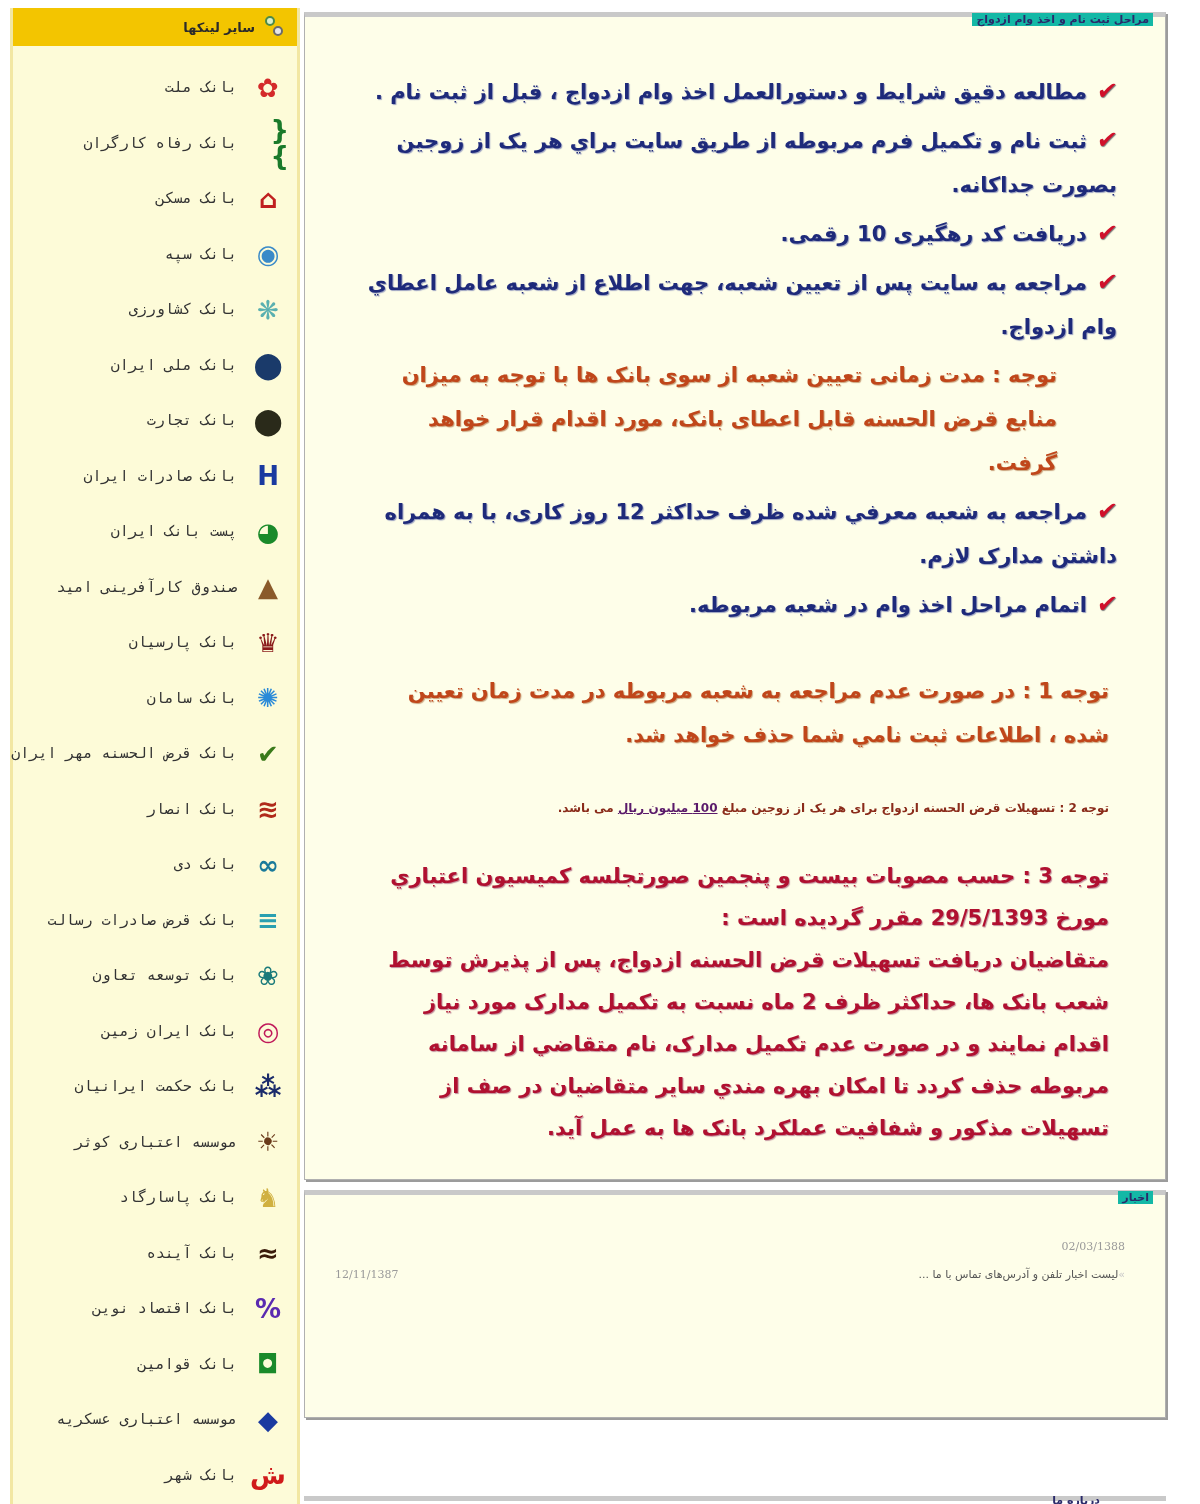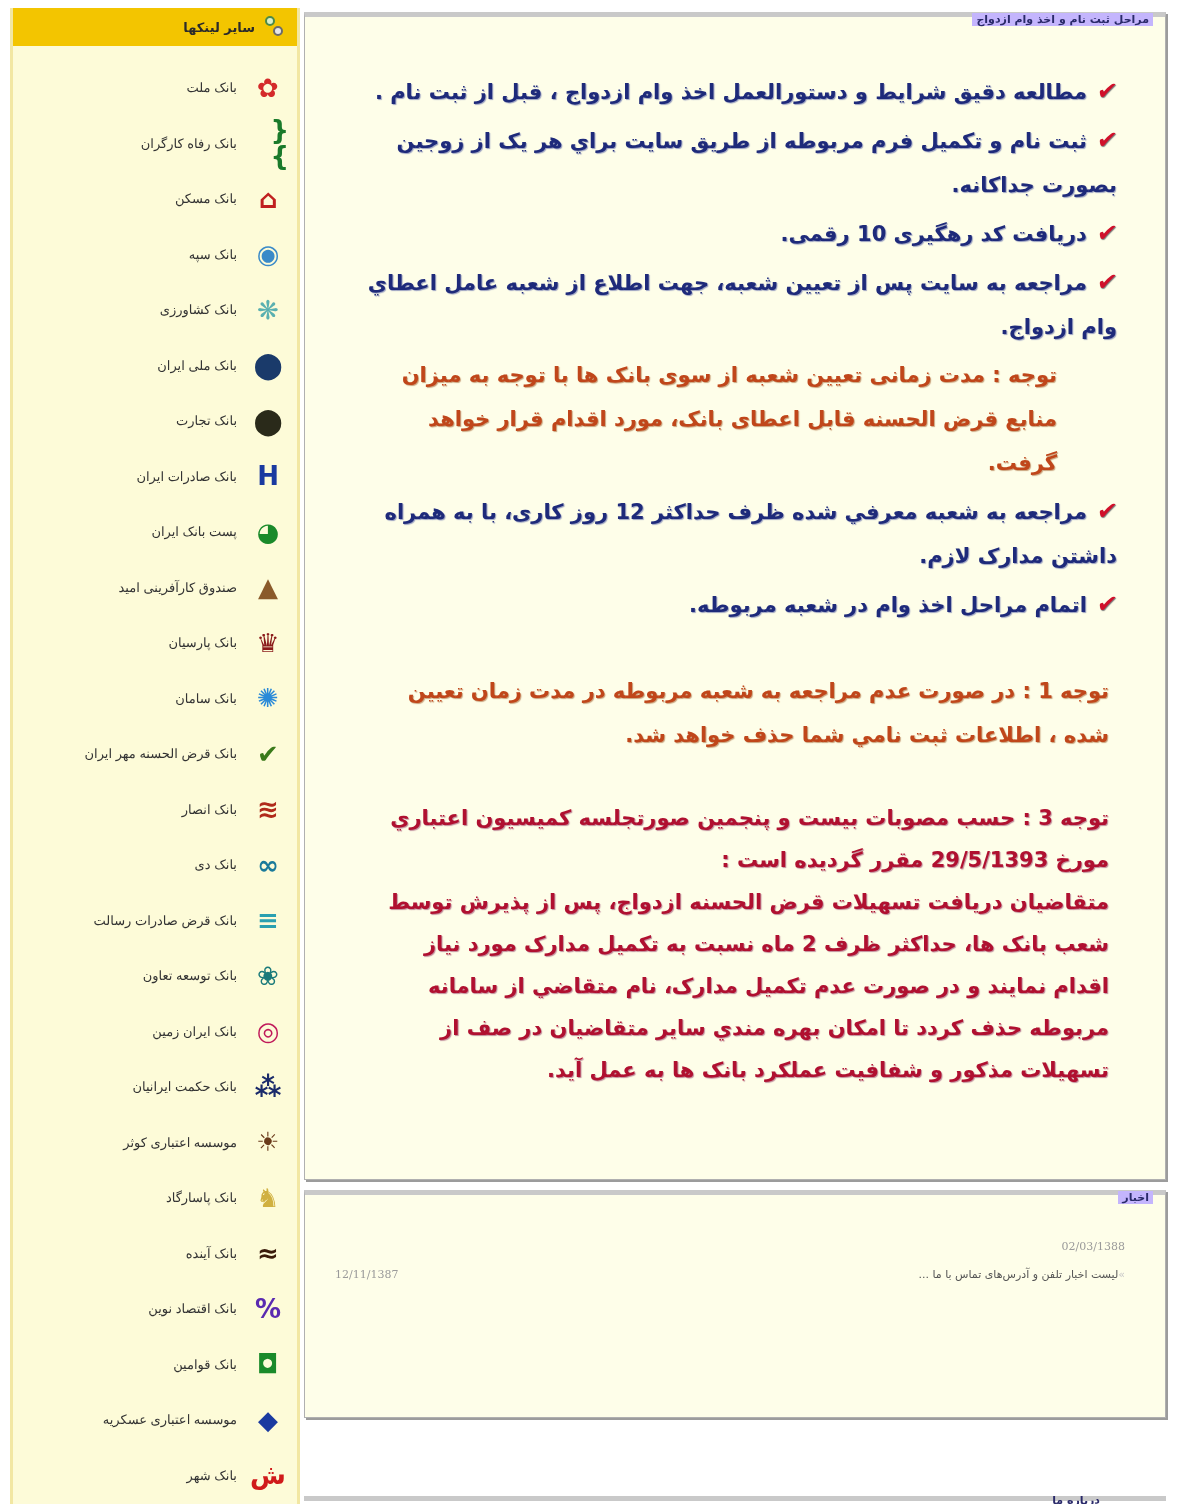--- a/index.html
+++ b/index.html
@@ -23,31 +23,31 @@
 
   .bank-list { list-style: none; padding-top: 14px; }
   .bank-item {
     height: 55.5px; display: flex; align-items: center; justify-content: flex-start;
     padding-right: 8px; gap: 10px; direction: rtl; cursor: pointer;
   }
   .bank-logo {
     width: 42px; height: 42px; flex: 0 0 42px; display: flex; align-items: center; justify-content: center;
     font-size: 26px; font-weight: bold; line-height: 1;
   }
-  .bank-name { font-size: 13px; color: #333; white-space: nowrap; font-family: Liberation Sans, sans-serif; }
+  .bank-name { font-size: 15px; color: #333; white-space: nowrap; font-family: Liberation Mono, monospace; }
 
   
   .box {
     position: absolute; right: 34px; background: #fefee9;
     border: 1px solid #b0b0b0; border-top: 5px solid #c9c9c9;
     box-shadow: 2px 2px 0 #9c9c9c;
   }
   .box-legend {
     position: absolute; top: -4px; right: 12px; font-size: 11px; color: #2a2a6a;
-    background: #c4b5fd; padding: 0 4px; font-weight: bold;
+    background: #14b8a6; padding: 0 4px; font-weight: bold;
   }
   .steps-box { left: 304px; top: 12px; height: 1168px; }
   .news-box { left: 304px; top: 1190px; height: 228px; }
 
   .steps { list-style: none; padding: 52px 48px 0 48px; }
   .step {
     font-size: 21px; font-weight: bold; color: #1e2a7a; line-height: 44px;
     text-shadow: 1px 1px 1px #9aa0c0; margin-bottom: 4px;
   }
   .check { color: #d0102a; font-size: 24px; margin-left: 10px; display: inline-block; transform: skewX(-8deg); text-shadow: 1px 1px 1px #777; }
@@ -199,20 +199,23 @@
   <ul class="steps">
     <li class="step"><span class="check">✔</span><span>مطالعه دقیق شرایط و دستورالعمل اخذ وام ازدواج ، قبل از ثبت نام .</span></li>
     <li class="step"><span class="check">✔</span><span>ثبت نام و تکمیل فرم مربوطه از طریق سایت براي هر یک از زوجین بصورت جداکانه.</span></li>
     <li class="step"><span class="check">✔</span><span>دریافت کد رهگیری 10 رقمی.</span></li>
     <li class="step"><span class="check">✔</span><span>مراجعه به سایت پس از تعیین شعبه، جهت اطلاع از شعبه عامل اعطاي وام ازدواج.</span></li>
     <li class="step note-inline">توجه : مدت زمانی تعیین شعبه از سوی بانک ها با توجه به میزان منابع قرض الحسنه قابل اعطای بانک، مورد اقدام قرار خواهد گرفت.</li>
     <li class="step"><span class="check">✔</span><span>مراجعه به شعبه معرفي شده ظرف حداکثر  12 روز  کاری، با به همراه داشتن مدارک لازم.</span></li>
     <li class="step"><span class="check">✔</span><span>اتمام مراحل اخذ وام در شعبه مربوطه.</span></li>
   </ul>
   <p class="note1">توجه 1 :  در صورت عدم مراجعه به شعبه مربوطه در مدت زمان تعیین شده ، اطلاعات ثبت نامي شما حذف خواهد شد.</p>
+  <p class="note2">
+    <span>توجه 2 : تسهیلات قرض الحسنه ازدواج برای هر یک از زوجین مبلغ </span><a class="amount-link">100 میلیون ریال</a><span> می باشد.</span>
+  </p>
   <div class="note3">
     <p>توجه 3 : حسب مصوبات بیست و پنجمین صورتجلسه کمیسیون اعتباري مورخ 29/5/1393 مقرر گردیده است :</p>
     <p>متقاضیان دریافت تسهیلات قرض الحسنه ازدواج، پس از پذیرش توسط شعب بانک ها، حداکثر ظرف 2 ماه نسبت به تکمیل مدارک مورد نیاز اقدام نمایند و در صورت عدم تکمیل مدارک، نام متقاضي از سامانه مربوطه حذف کردد تا امکان بهره مندي سایر متقاضیان در صف از تسهیلات مذکور و شفافیت عملکرد بانک ها به عمل آید.</p>
   </div>
 </div>
 
 <div class="box news-box">
   <div class="box-legend">اخبار</div>
   <ul class="news-list">
     <li class="news-item">

